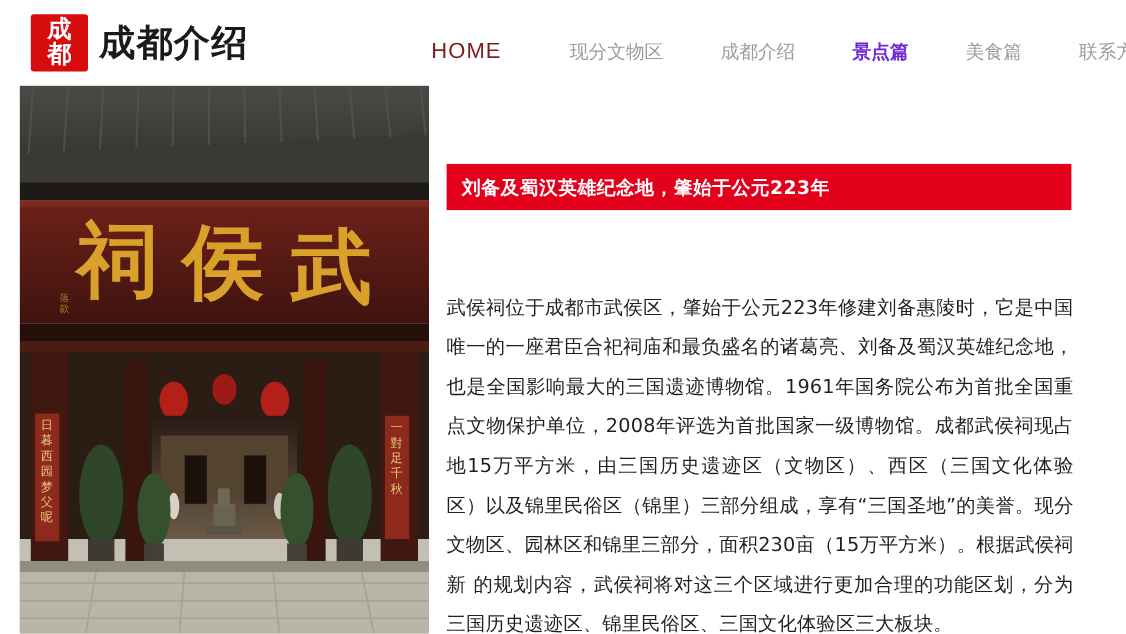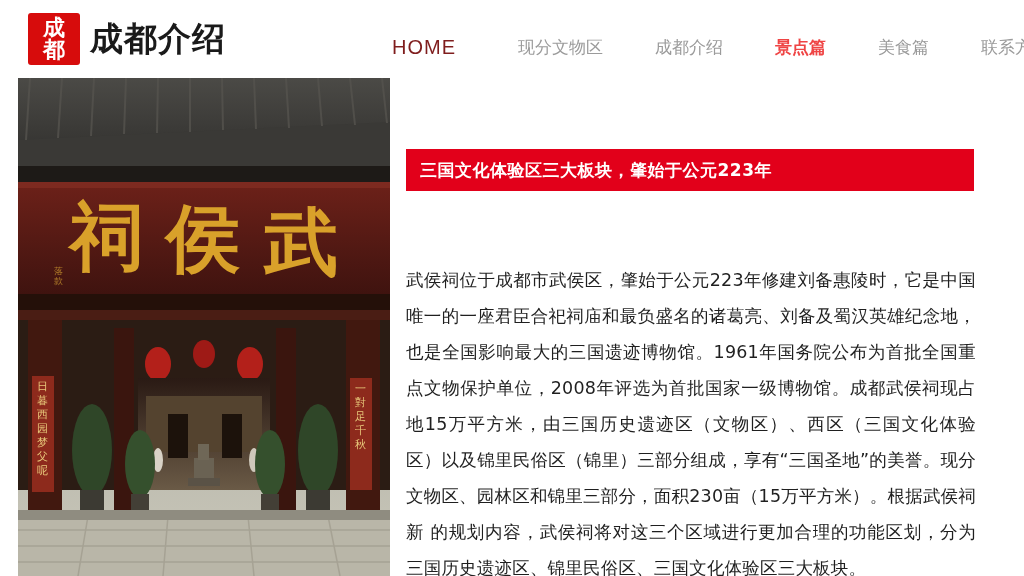--- a/index.html
+++ b/index.html
@@ -78,21 +78,21 @@
   }
   .nav-item.home {
     color: #7f1d1d;
     font-size: 20px;
     font-family: "Liberation Sans", sans-serif;
     letter-spacing: 1px;
     padding-left: 0;
     padding-right: 36px;
   }
   .nav-item.active {
-    color: #ef4444;
+    color: #6d28d9;
     font-weight: bold;
   }
 
   
   .photo {
     position: absolute;
     left: 18px;
     top: 78px;
     width: 372px;
     height: 498px;
@@ -302,18 +302,18 @@
       </g>
 
       <rect x="0" y="432" width="372" height="10" fill="#8f8c80"></rect>
 
       <rect x="0" y="0" width="372" height="498" fill="none"></rect>
     </svg>
   </div>
 
   <div class="content">
     <div class="title-bar">
-      <div class="title-text">三国文化体验区三大板块，肇始于公元223年</div>
+      <div class="title-text">刘备及蜀汉英雄纪念地，肇始于公元223年</div>
     </div>
     <div class="body-text">武侯祠位于成都市武侯区，肇始于公元223年修建刘备惠陵时，它是中国唯一的一座君臣合祀祠庙和最负盛名的诸葛亮、刘备及蜀汉英雄纪念地，也是全国影响最大的三国遗迹博物馆。1961年国务院公布为首批全国重点文物保护单位，2008年评选为首批国家一级博物馆。成都武侯祠现占地15万平方米，由三国历史遗迹区（文物区）、西区（三国文化体验区）以及锦里民俗区（锦里）三部分组成，享有“三国圣地”的美誉。现分文物区、园林区和锦里三部分，面积230亩（15万平方米）。根据武侯祠新 的规划内容，武侯祠将对这三个区域进行更加合理的功能区划，分为三国历史遗迹区、锦里民俗区、三国文化体验区三大板块。</div>
   </div>
 
 </div>
 
 </body></html>

